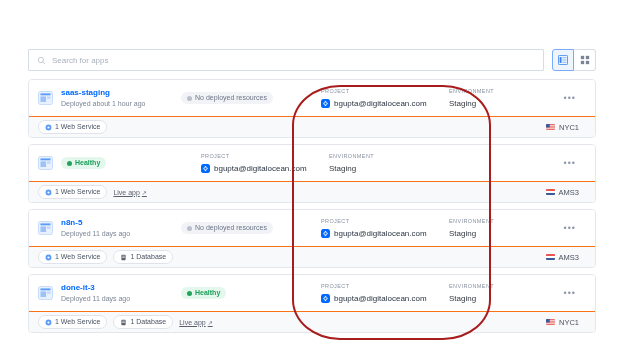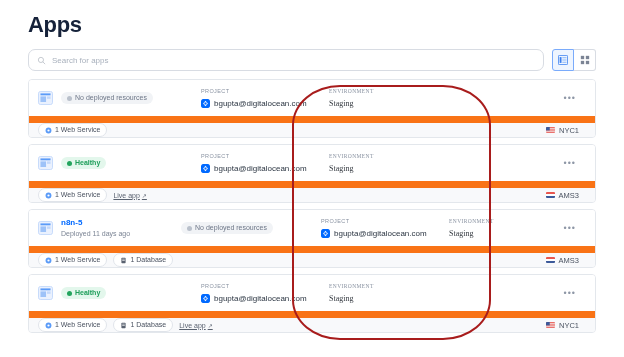--- a/index.html
+++ b/index.html
@@ -53,21 +53,21 @@
   .search-row {
     display: flex;
     align-items: center;
     gap: 8px;
     margin-top: 9px;
   }
   .search-box {
     flex: 1;
     height: 22px;
     border: 1px solid #d8dce3;
-    border-radius: 7px;
+    border-radius: 1px;
     display: flex;
     align-items: center;
     padding: 0 8px;
     background: #fff;
   }
   .search-icon { width: 9px; height: 9px; flex: 0 0 auto; opacity: .55; }
   .search-input {
     border: none;
     outline: none;
     font-family: "Liberation Sans", sans-serif;
@@ -157,36 +157,36 @@
     color: #33383f;
     line-height: 11px;
     display: flex;
     align-items: center;
     gap: 4px;
     margin-top: 3px;
   }
   .project-icon { width: 9px; height: 9px; border-radius: 2px; flex: 0 0 auto; }
   .project-link { color: #2b3542; }
 
-  .env-cell { width: 95px; flex: 0 0 auto; font-family: Liberation Serif, serif; }
+  .env-cell { width: 95px; flex: 0 0 auto; }
 
   .menu-cell { flex: 1; display: flex; justify-content: flex-end; padding-right: 6px; }
   .dots-btn {
     background: none; border: none; cursor: pointer;
     color: #8e97a6; font-size: 9px; letter-spacing: 1px;
     line-height: 6px; padding: 3px;
   }
 
   
   .card-footer {
     display: flex;
     align-items: center;
     height: 21px;
     background: #f8f9fb;
-    border-top: 7px solid #f97316;
+    border-top: 1px solid #f97316;
     padding: 0 10px 0 9px;
     gap: 6px;
   }
   .chip {
     display: inline-flex;
     align-items: center;
     gap: 3px;
     background: #fff;
     border: 1px solid #e0e4ea;
     border-radius: 9px;
@@ -230,21 +230,20 @@
     pointer-events: none;
     z-index: 20;
   }
 </style>
 </head>
 <body>
 
 <div id="page">
 
   <div class="header">
-    <div class="page-title">Apps</div>
   </div>
 
   <div class="search-row">
     <div class="search-box">
       <svg class="search-icon" viewBox="0 0 16 16">
         <circle cx="7" cy="7" r="4.6" fill="none" stroke="#8d96a4" stroke-width="1.6"></circle>
         <line x1="10.4" y1="10.4" x2="14" y2="14" stroke="#8d96a4" stroke-width="1.6" stroke-linecap="round"></line>
       </svg>
       <input class="search-input" type="text" placeholder="Search for apps" style="">
     </div>
@@ -271,20 +270,24 @@
 
   <div class="cards" id="cards">
       <div class="card">
     <div class="card-main">
       <svg class="app-icon" viewBox="0 0 16 15">
     <rect x="0.5" y="0.5" width="15" height="14" rx="2" fill="#eaf1fe" stroke="#c3d8fb"></rect>
     <rect x="2.6" y="2.6" width="10.8" height="2" fill="#5b9bf8"></rect>
     <rect x="2.6" y="5.8" width="6" height="6" fill="#9dc2f8"></rect>
     <rect x="9.6" y="5.8" width="3.8" height="2.6" fill="#c3d8fb"></rect>
   </svg>
+      <div class="name-block">
+        <div class="app-name">saas-staging</div>
+        <div class="app-deployed">Deployed about 1 hour ago</div>
+      </div>
       <div class="status-cell">
         <span class="badge gray">
           <span class="dot gray"></span>
           <span>No deployed resources</span>
         </span>
       </div>
       <div class="meta-cell">
         <div class="meta-label">PROJECT</div>
         <div class="meta-value">
           <svg class="project-icon" viewBox="0 0 12 12">
@@ -445,20 +448,24 @@
     </div>
       </div>
       <div class="card">
     <div class="card-main">
       <svg class="app-icon" viewBox="0 0 16 15">
     <rect x="0.5" y="0.5" width="15" height="14" rx="2" fill="#eaf1fe" stroke="#c3d8fb"></rect>
     <rect x="2.6" y="2.6" width="10.8" height="2" fill="#5b9bf8"></rect>
     <rect x="2.6" y="5.8" width="6" height="6" fill="#9dc2f8"></rect>
     <rect x="9.6" y="5.8" width="3.8" height="2.6" fill="#c3d8fb"></rect>
   </svg>
+      <div class="name-block">
+        <div class="app-name">done-it-3</div>
+        <div class="app-deployed">Deployed 11 days ago</div>
+      </div>
       <div class="status-cell">
         <span class="badge green">
           <span class="dot green"></span>
           <span>Healthy</span>
         </span>
       </div>
       <div class="meta-cell">
         <div class="meta-label">PROJECT</div>
         <div class="meta-value">
           <svg class="project-icon" viewBox="0 0 12 12">

